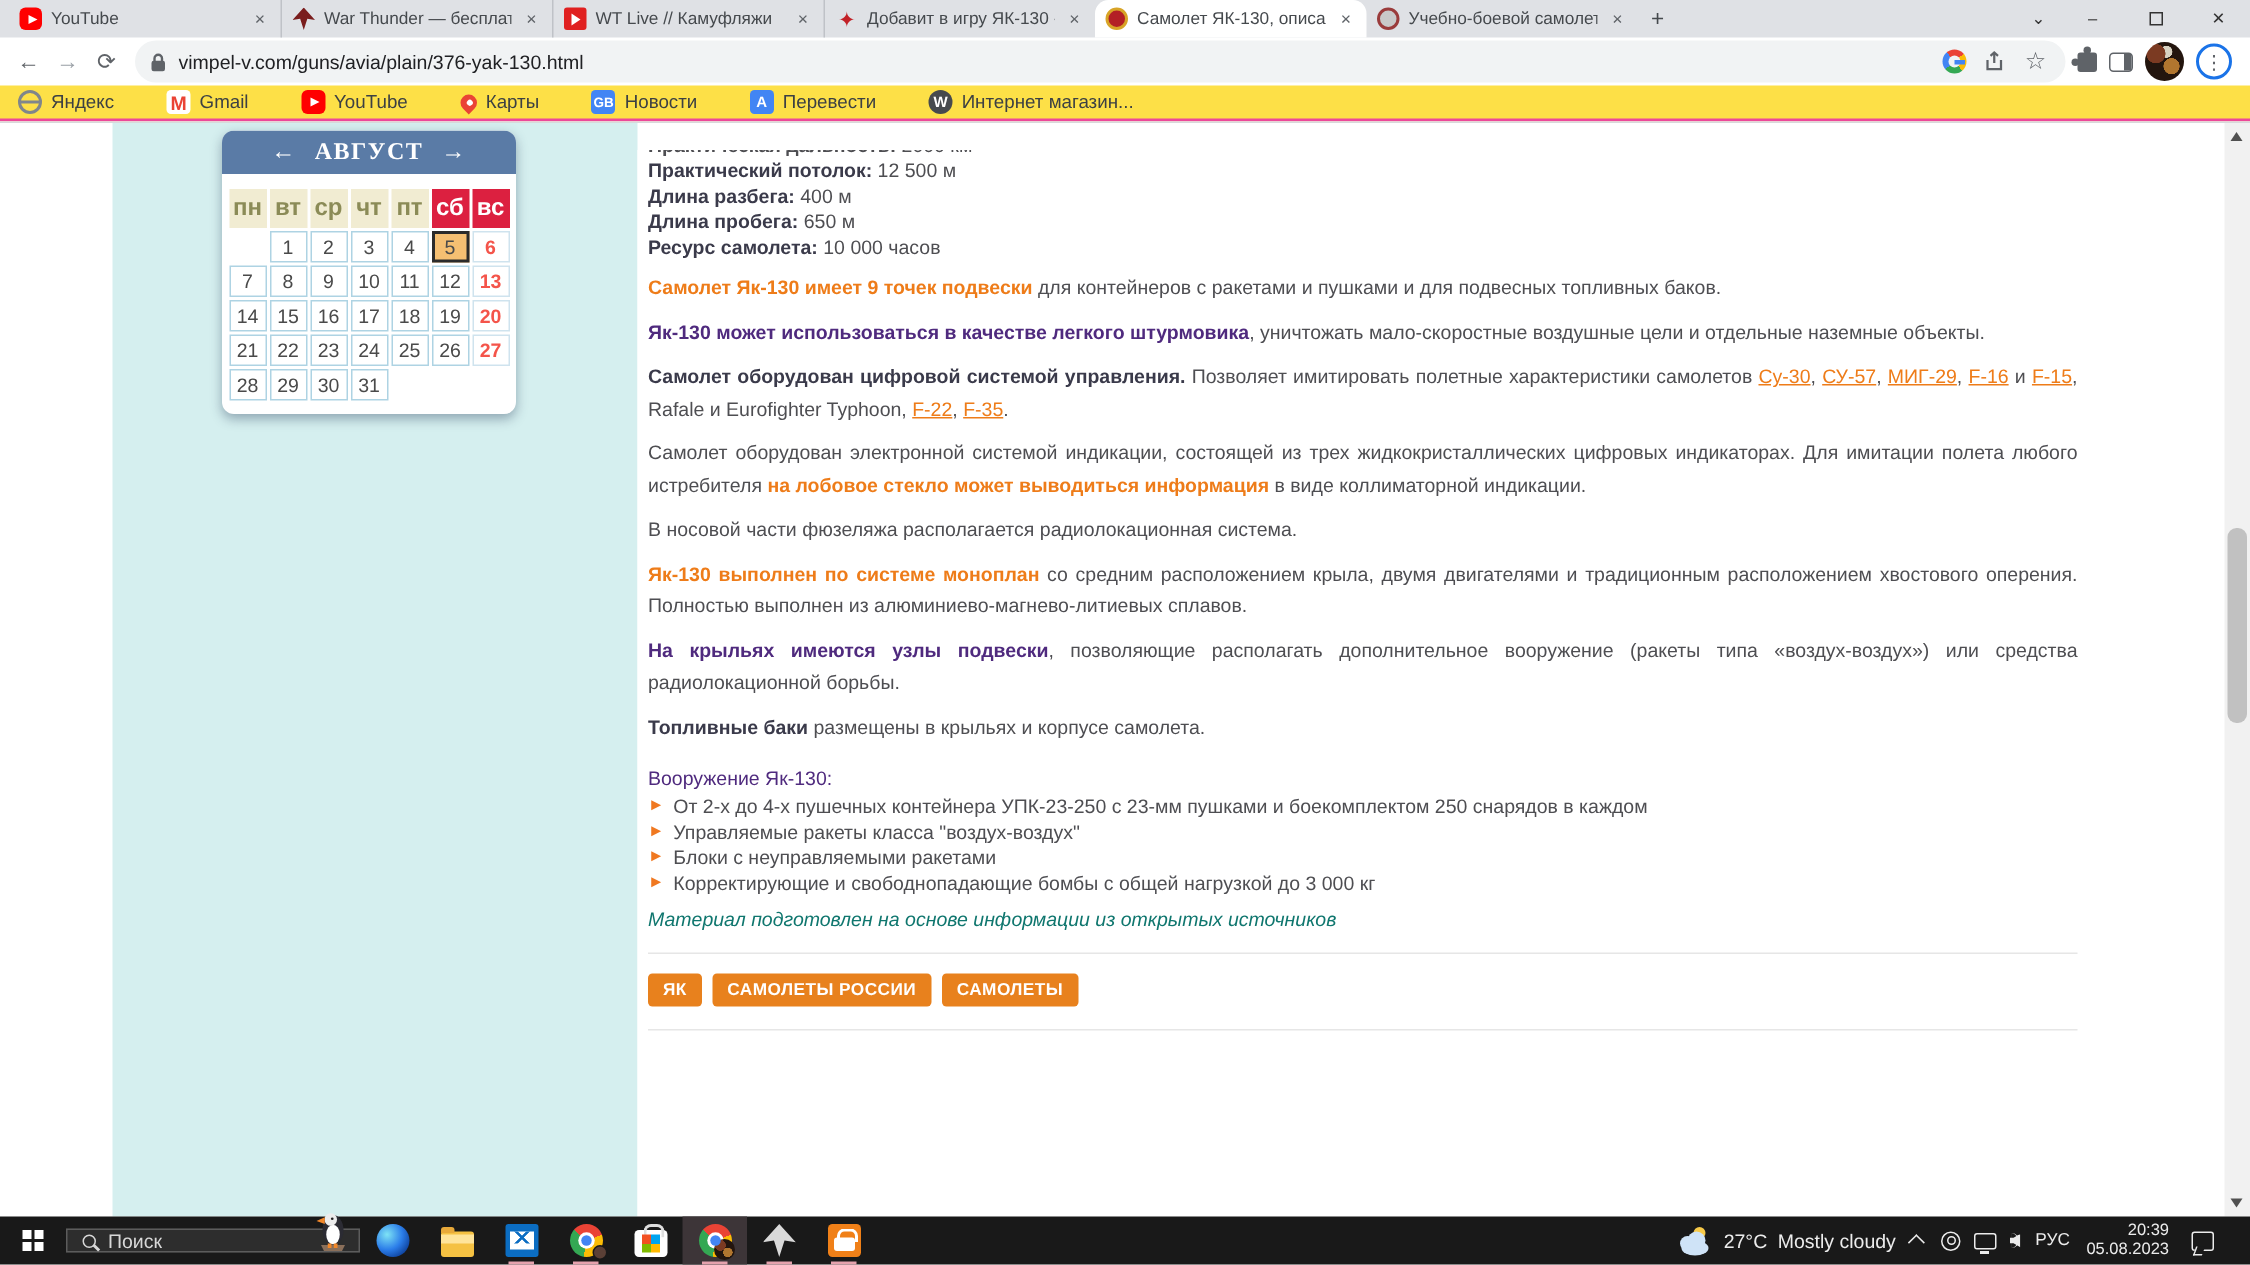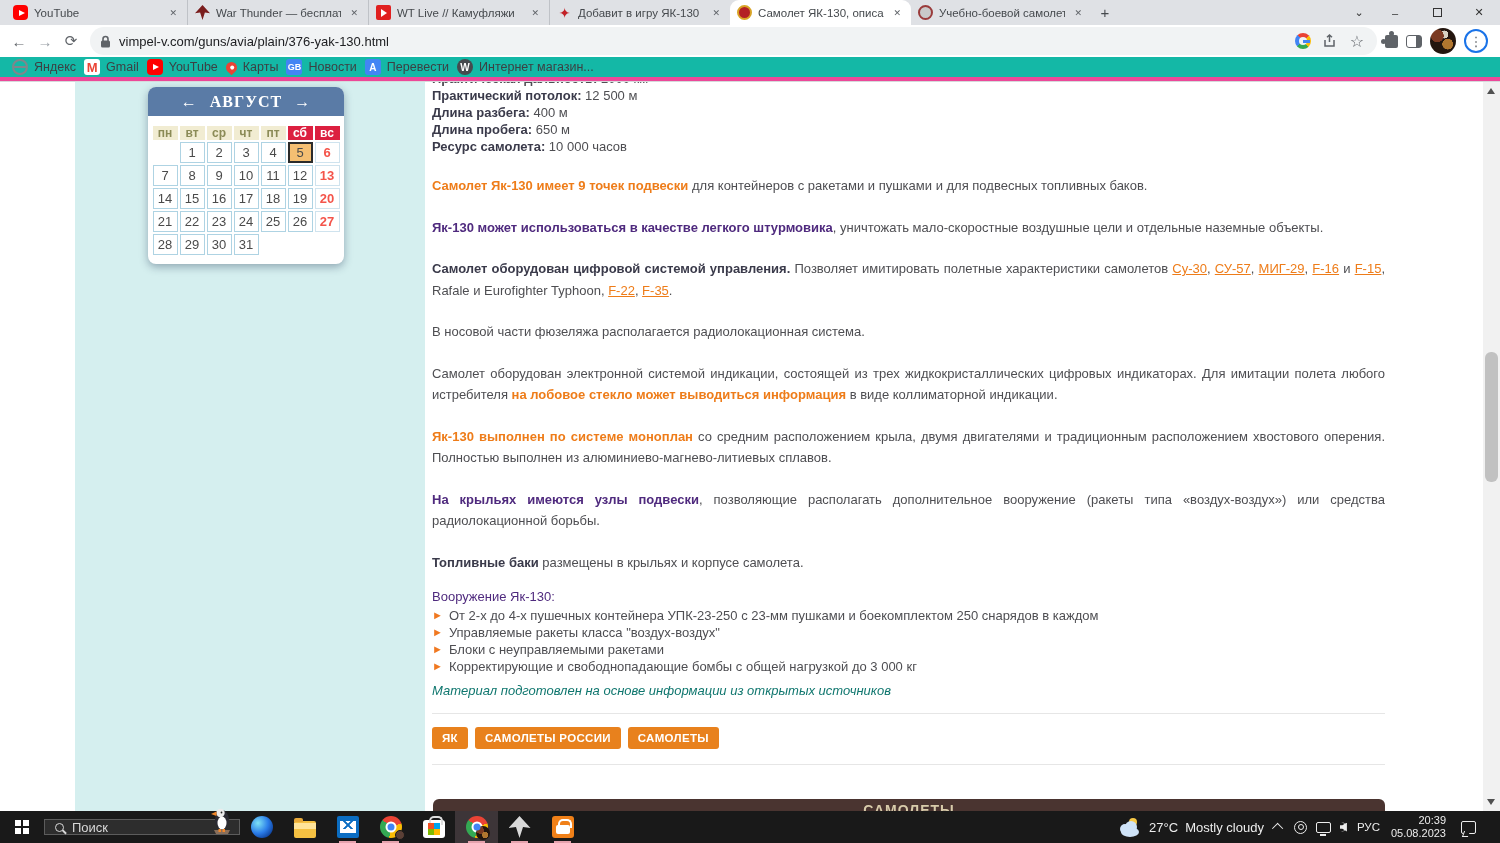--- a/index.html
+++ b/index.html
@@ -36,21 +36,21 @@
   .puzzle::after { content:""; position:absolute; left:-4px; top:4px; width:5px; height:5px; background:#5f6368; border-radius:50%; }
   .sidepanel { width:16px; height:13px; border:1.5px solid #5f6368; border-radius:3px; position:relative; }
   .sidepanel::after { content:""; position:absolute; right:0; top:0; bottom:0; width:5px; background:#5f6368; }
   .avatar { width:26px; height:26px; border-radius:50%; background:
      radial-gradient(circle at 28% 30%, #7b3a22 0 24%, transparent 25%),
      radial-gradient(circle at 68% 62%, #b1762f 0 22%, transparent 23%),
      radial-gradient(circle at 55% 25%, #d8d2c2 0 16%, transparent 17%),
      #23150e; }
   .menu-dots { width:24px; height:24px; border:2px solid #1a73e8; border-radius:50%; display:flex; align-items:center; justify-content:center; color:#5f6368; font-size:13px; }
 
-  .bookmarks { height:24px; background:#14b8a6; display:flex; align-items:center; gap:8px; padding:0 12px; border-bottom:4px solid #ec4899; }
+  .bookmarks { height:24px; background:#fde047; display:flex; align-items:center; gap:35px; padding:0 12px; border-bottom:2px solid #ec4899; }
   .bm { display:flex; align-items:center; gap:6px; font-size:12.5px; color:#3c4043; }
   .bic { width:16px; height:16px; display:flex; align-items:center; justify-content:center; font-size:11px; font-weight:bold; border-radius:3px; flex:none; }
   .bi-yandex { border:2px solid #80868b; border-radius:50%; position:relative; }
   .bi-yandex::after { content:""; position:absolute; left:-1px; right:-1px; top:5px; height:2px; background:#80868b; }
   .bi-gmail { color:#ea4335; background:#fff; font-size:13px; }
   .bi-youtube, .fi-youtube { background:#f00; border-radius:4px; position:relative; }
   .bi-youtube::after, .fi-youtube::after { content:""; position:absolute; left:6px; top:4.5px; border-left:6px solid #fff; border-top:3.5px solid transparent; border-bottom:3.5px solid transparent; }
   .bi-maps { background:#ea4335; width:11px; height:11px; border-radius:50% 50% 50% 0; transform:rotate(-45deg); position:relative; }
   .bi-maps::after { content:""; position:absolute; inset:3.5px; background:#fff; border-radius:50%; }
   .bi-news { background:#4285f4; color:#fff; font-size:9px; }
@@ -66,35 +66,35 @@
   .fi-vimpel { background:#b32025; border:2px solid #d8a427; border-radius:50%; }
   .fi-vimpel-alt { background:#c9c9c9; border:2px solid #9a3b3b; border-radius:50%; }
 
   
   .page { position:relative; width:1500px; height:730px; background:#fff; border-top:1px solid #d7d9db; }
   .sidebar { position:absolute; left:75px; top:0; width:350px; height:100%; background:var(--cyan); }
   .calendar { position:absolute; left:73px; top:5px; width:196px; background:#fff; border-radius:8px; box-shadow:0 3px 8px rgba(40,60,90,.4); overflow:hidden; }
   .cal-head { height:29px; background:var(--calhead); color:#fff; display:flex; align-items:center; justify-content:center; gap:12px; font-family:"Liberation Serif",serif; font-weight:bold; font-size:16px; letter-spacing:1px; }
   .cal-arrow { cursor:pointer; }
   .cal-grid { padding:10px 6px 9px; display:grid; grid-template-columns:repeat(7,25px); gap:2px; justify-content:center; }
-  .cal-wd { height:14px; background:#f1ecd2; color:#8b8b57; font-size:12px; font-weight:bold; display:flex; align-items:center; justify-content:center; }
+  .cal-wd { height:26px; background:#f1ecd2; color:#8b8b57; font-size:16px; font-weight:bold; display:flex; align-items:center; justify-content:center; }
   .cal-wd.wkend { background:var(--red); color:#fff; }
   .cal-d { height:21px; border:1px solid #aed3e3; font-size:13px; color:#4a4a4a; display:flex; align-items:center; justify-content:center; background:#fff; }
   .cal-d.empty { border:none; }
   .cal-d.wkend { color:#f4544a; font-weight:bold; border-color:#cfe3ee; }
   .cal-d.sel { background:var(--sel); border:2px solid #2b2b2b; }
 
-  .content { position:absolute; left:425px; top:0; width:1058px; height:100%; background:#fff; }
+  .content { position:absolute; left:425px; top:18px; width:1058px; height:100%; background:#fff; }
   .article { width:953px; margin-left:7px; color:#4e4e52; font-size:13px; }
   .clipline { height:5px; overflow:hidden; position:relative; }
   .clipline > div { margin-top:-12px; line-height:17px; }
   .spec { line-height:17px; }
   .spec b, .seg-b { color:#3a3a4a; font-weight:bold; }
   .para { text-align:justify; line-height:21.5px; margin-top:10px; }
-  .para.gap { margin-top:20px; }
+  .para.gap { margin-top:8px; }
   .seg-o { color:var(--orange); font-weight:bold; }
   .seg-p { color:var(--purple); font-weight:bold; }
   .seg-l { color:var(--orange); text-decoration:underline; cursor:pointer; }
   .weapons-title { color:var(--purple); font-weight:normal; margin-top:14px; line-height:20px; }
   .weap { line-height:17px; display:flex; gap:6px; }
   .weap .blt { color:#f07820; font-size:11px; line-height:17px; }
   .note { font-style:italic; color:#0f766e; margin-top:6px; line-height:20px; }
   .hr { border-top:1px solid #e6e6e6; margin-top:12px; }
   .tags { display:flex; gap:7px; margin-top:13px; }
   .tag { background:var(--tag); color:#fff; font-weight:bold; font-size:11.5px; padding:5px 10px; border-radius:3px; letter-spacing:.3px; cursor:pointer; }
@@ -335,22 +335,22 @@
       <div id="specs">
           <div class="spec"><b>Практический потолок:</b><span> 12 500 м</span></div>
           <div class="spec"><b>Длина разбега:</b><span> 400 м</span></div>
           <div class="spec"><b>Длина пробега:</b><span> 650 м</span></div>
           <div class="spec"><b>Ресурс самолета:</b><span> 10 000 часов</span></div>
         </div>
       <div id="paras">
           <div class="para gap"><span class="seg-o">Самолет Як-130 имеет 9 точек подвески</span><span> для контейнеров с ракетами и пушками и для подвесных топливных баков.</span></div>
           <div class="para gap"><span class="seg-p">Як-130 может использоваться в качестве легкого штурмовика</span><span>, уничтожать мало-скоростные воздушные цели и отдельные наземные объекты.</span></div>
           <div class="para gap"><span class="seg-b">Самолет оборудован цифровой системой управления.</span><span> Позволяет  имитировать полетные характеристики самолетов </span><span class="seg-l">Су-30</span><span>, </span><span class="seg-l">СУ-57</span><span>, </span><span class="seg-l">МИГ-29</span><span>, </span><span class="seg-l">F-16</span><span> и </span><span class="seg-l">F-15</span><span>, Rafale и Eurofighter Typhoon, </span><span class="seg-l">F-22</span><span>, </span><span class="seg-l">F-35</span><span>.</span></div>
+          <div class="para gap"><span>Самолет оборудован электронной системой индикации, состоящей из трех жидкокристаллических цифровых индикаторах. Для имитации полета любого истребителя </span><span class="seg-o">на лобовое стекло может выводиться информация</span><span> в виде коллиматорной индикации.</span></div>
           <div class="para gap"><span>В носовой части фюзеляжа располагается радиолокационная система.</span></div>
-          <div class="para gap"><span>Самолет оборудован электронной системой индикации, состоящей из трех жидкокристаллических цифровых индикаторах. Для имитации полета любого истребителя </span><span class="seg-o">на лобовое стекло может выводиться информация</span><span> в виде коллиматорной индикации.</span></div>
           <div class="para gap"><span class="seg-o">Як-130 выполнен по системе моноплан</span><span> со средним расположением крыла, двумя двигателями и традиционным расположением хвостового оперения. Полностью выполнен из алюминиево-магнево-литиевых сплавов.</span></div>
           <div class="para gap"><span class="seg-p">На крыльях имеются узлы подвески</span><span>, позволяющие располагать дополнительное вооружение (ракеты типа «воздух-воздух») или средства радиолокационной борьбы.</span></div>
           <div class="para gap"><span class="seg-b">Топливные баки</span><span> размещены в крыльях и корпусе самолета.</span></div>
         </div>
       <div class="weapons-title">Вооружение Як-130:</div>
       <div id="weapons">
           <div class="weap">
             <span class="blt">►</span>
             <span>От 2-х до 4-х пушечных контейнера УПК-23-250 с 23-мм пушками и боекомплектом 250 снарядов в каждом</span>
           </div>

